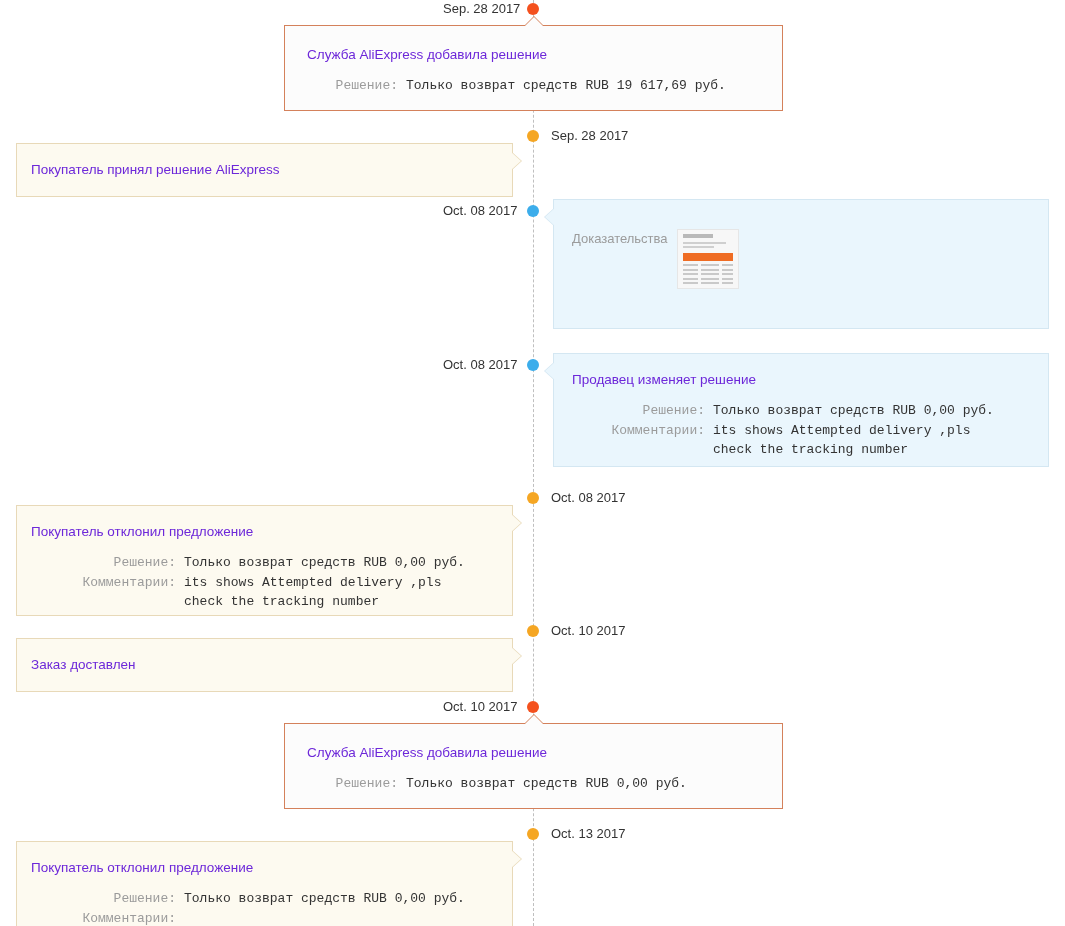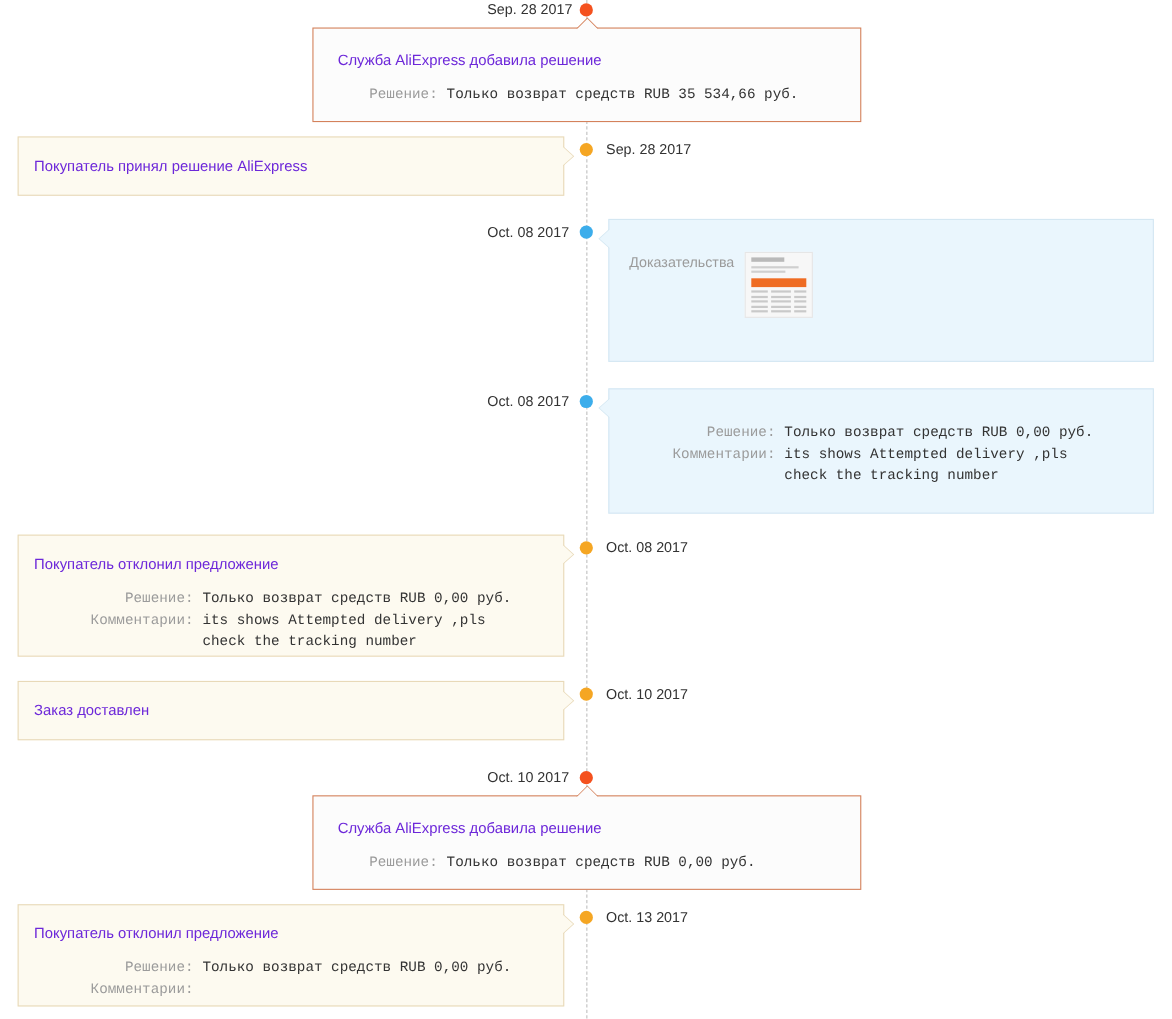--- a/index.html
+++ b/index.html
@@ -84,21 +84,21 @@
     flex: 0 0 auto;
     white-space: nowrap;
   }
   .row-value {
     color: #333333;
     margin-left: 8px;
     flex: 1 1 auto;
   }
 
   
-  .pad-left   { padding: 17px 14px 4px 14px; }
+  .pad-left   { padding: 17px 14px 4px 14px; margin-top: 19px; }
   .pad-center { padding: 20px 20px 16px 22px; }
   .pad-seller { padding: 17px 16px 14px 18px; }
 
   
   
   .arrow-right, .arrow-right-in {
     position: absolute;
     width: 0; height: 0;
     border-top: 9px solid transparent;
     border-bottom: 9px solid transparent;
@@ -177,21 +177,21 @@
 
 <div class="marker aliexpress" style="top:3px;"></div>
 <div class="date-label" style="top:3px; left:443px;">Sep. 28 2017</div>
 <div class="card center pad-center" style="left:284px; top:25px; width:499px; height:86px;">
   <span class="arrow-up" style="left:239px;"></span>
   <span class="arrow-up-in" style="left:239px;"></span>
   <div class="card-title">Служба AliExpress добавила решение</div>
   <div class="rows">
     <div class="row">
       <span class="row-label" style="width:91px;">Решение:</span>
-      <span class="row-value">Только возврат средств RUB 35 534,66 руб.</span>
+      <span class="row-value">Только возврат средств RUB 19 617,69 руб.</span>
     </div>
   </div>
 </div>
 
 <div class="marker buyer" style="top:130px;"></div>
 <div class="date-label right" style="top:130px;">Sep. 28 2017</div>
 <div class="card pad-left" style="left:16px; top:124px; width:497px; height:54px;">
   <span class="arrow-right" style="top:8px;"></span>
   <span class="arrow-right-in" style="top:8px;"></span>
   <div class="card-title">Покупатель принял решение AliExpress</div>
@@ -236,20 +236,21 @@
       </div>
     </div>
   </div>
 </div>
 
 <div class="marker seller" style="top:359px;"></div>
 <div class="date-label" style="top:359px; left:443px;">Oct. 08 2017</div>
 <div class="card seller pad-seller" style="left:553px; top:353px; width:496px; height:114px;">
   <span class="arrow-left" style="top:8px;"></span>
   <span class="arrow-left-in" style="top:8px;"></span>
+  <div class="card-title">Продавец изменяет решение</div>
   <div class="rows">
     <div class="row">
       <span class="row-label" style="width:133px;">Решение:</span>
       <span class="row-value">Только возврат средств RUB 0,00 руб.</span>
     </div>
     <div class="row">
       <span class="row-label" style="width:133px;">Комментарии:</span>
       <span class="row-value" style="max-width:290px;">its shows Attempted delivery ,pls check the tracking number</span>
     </div>
   </div>

